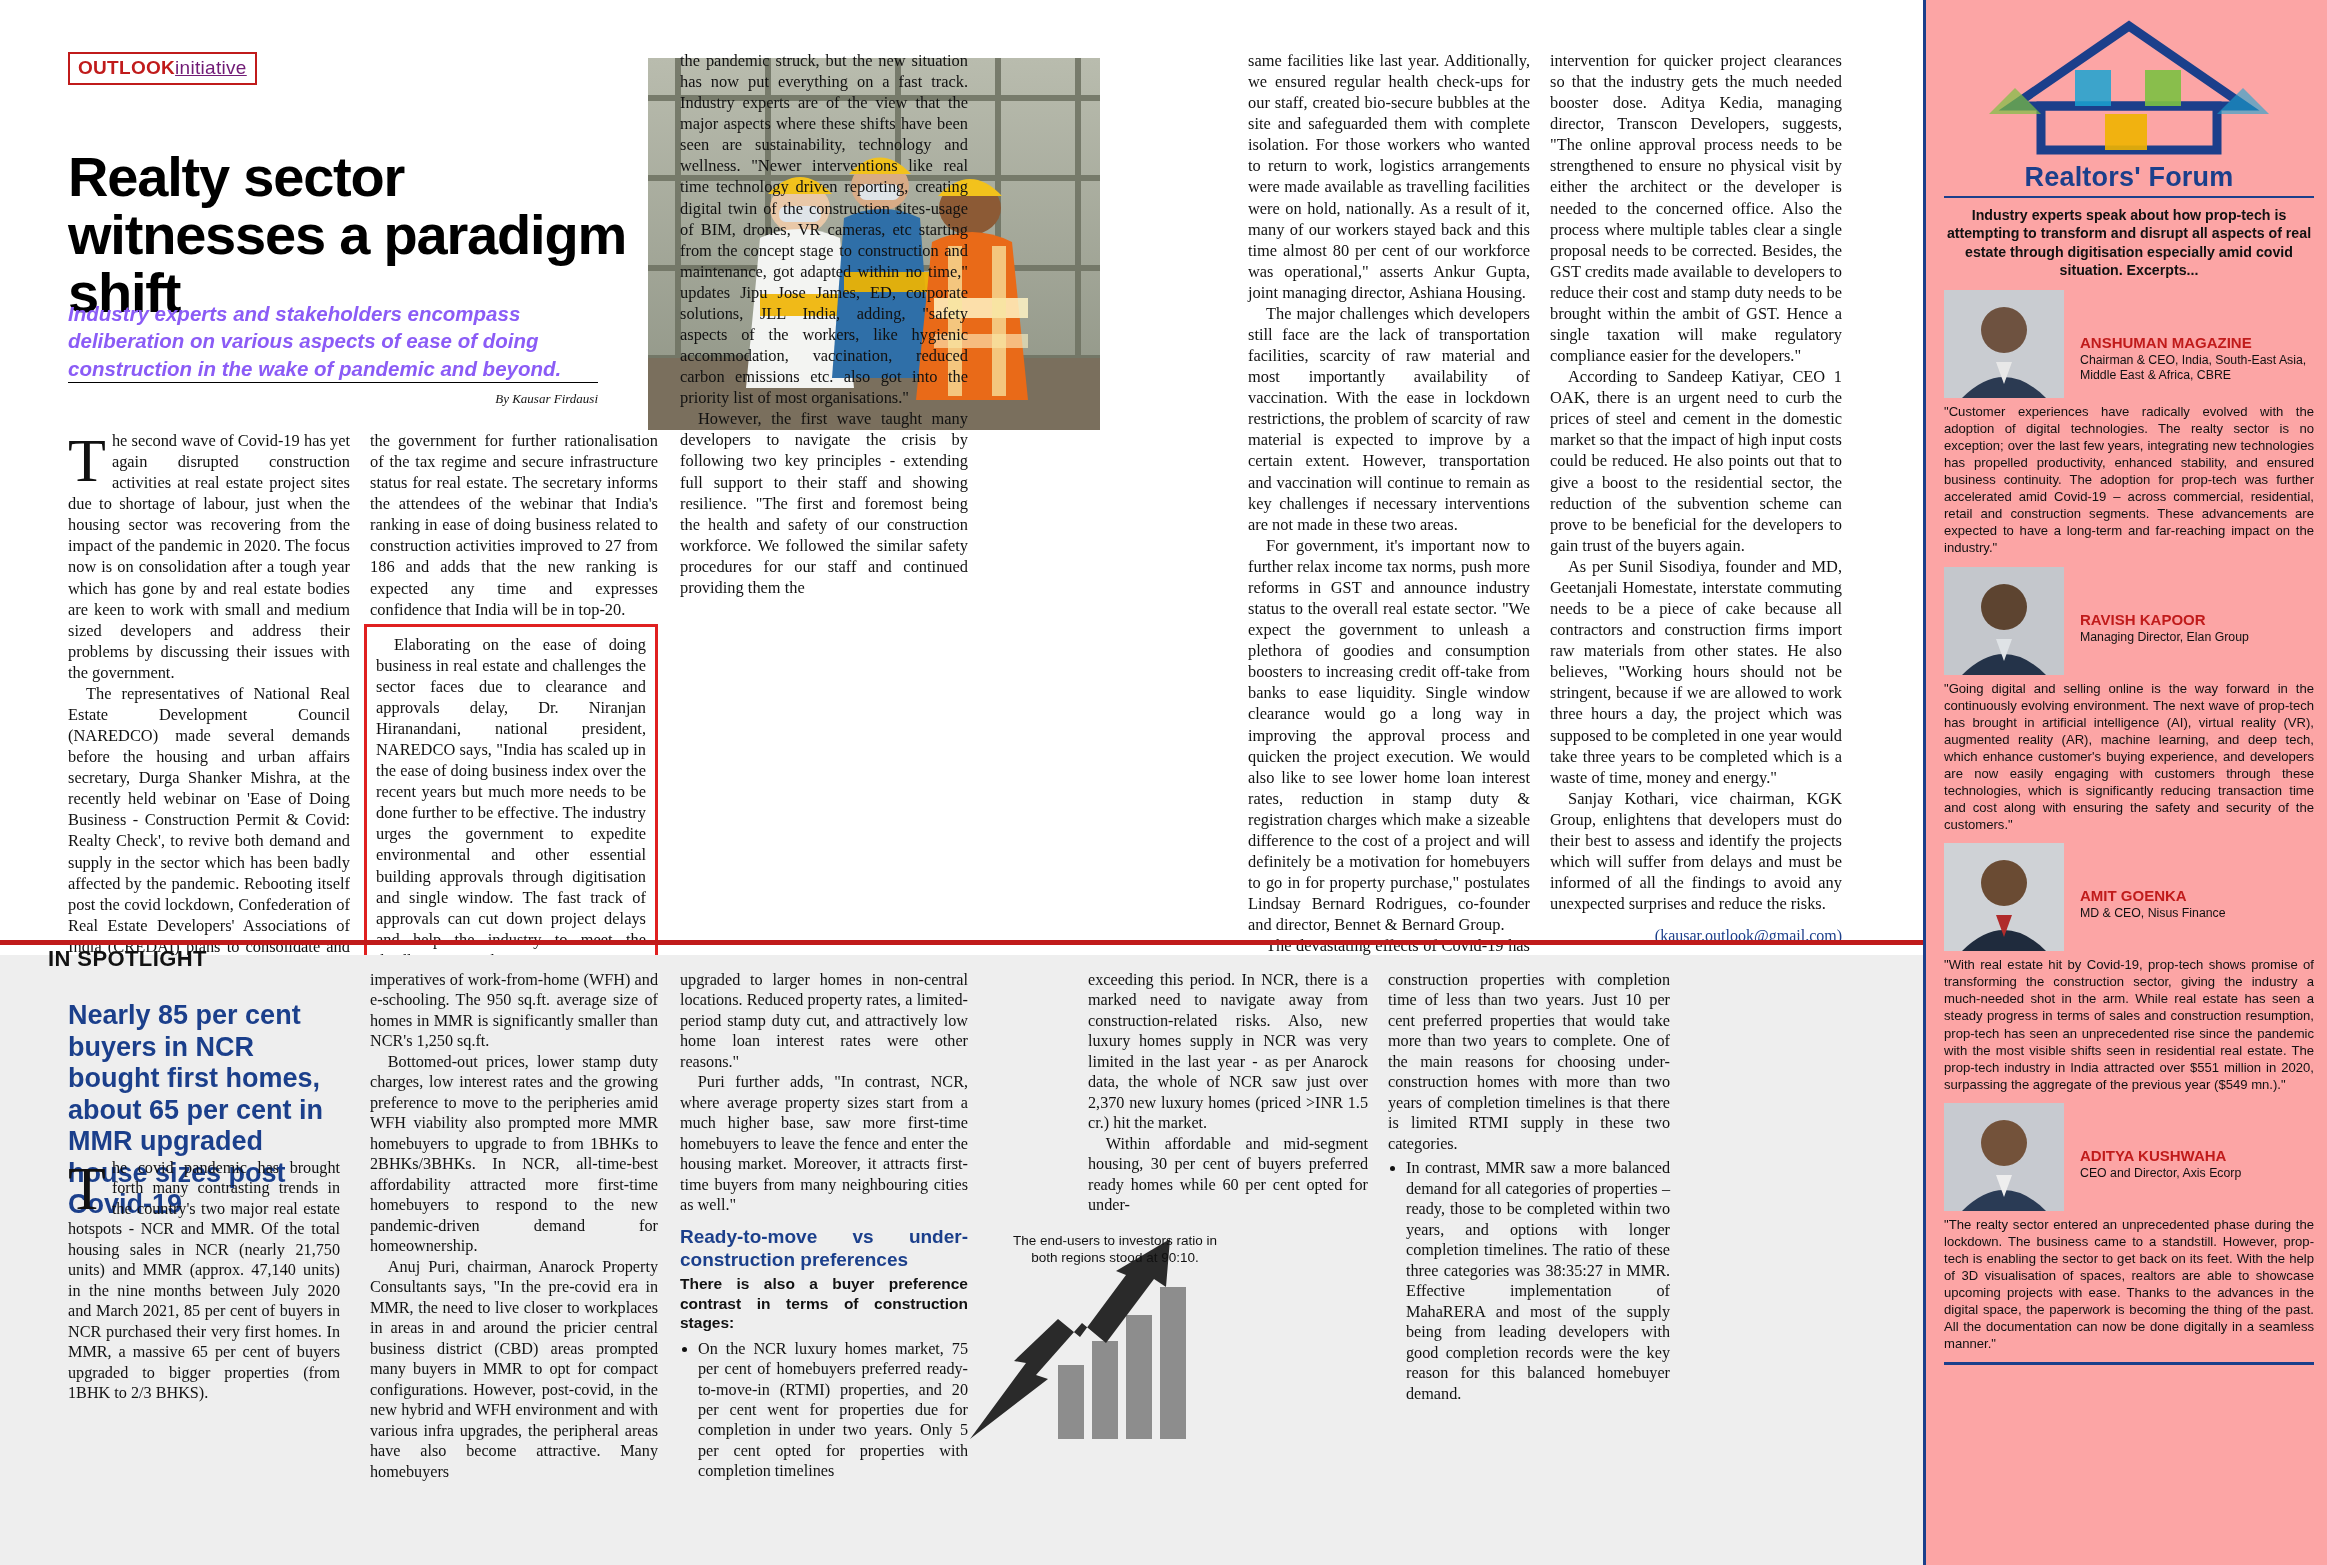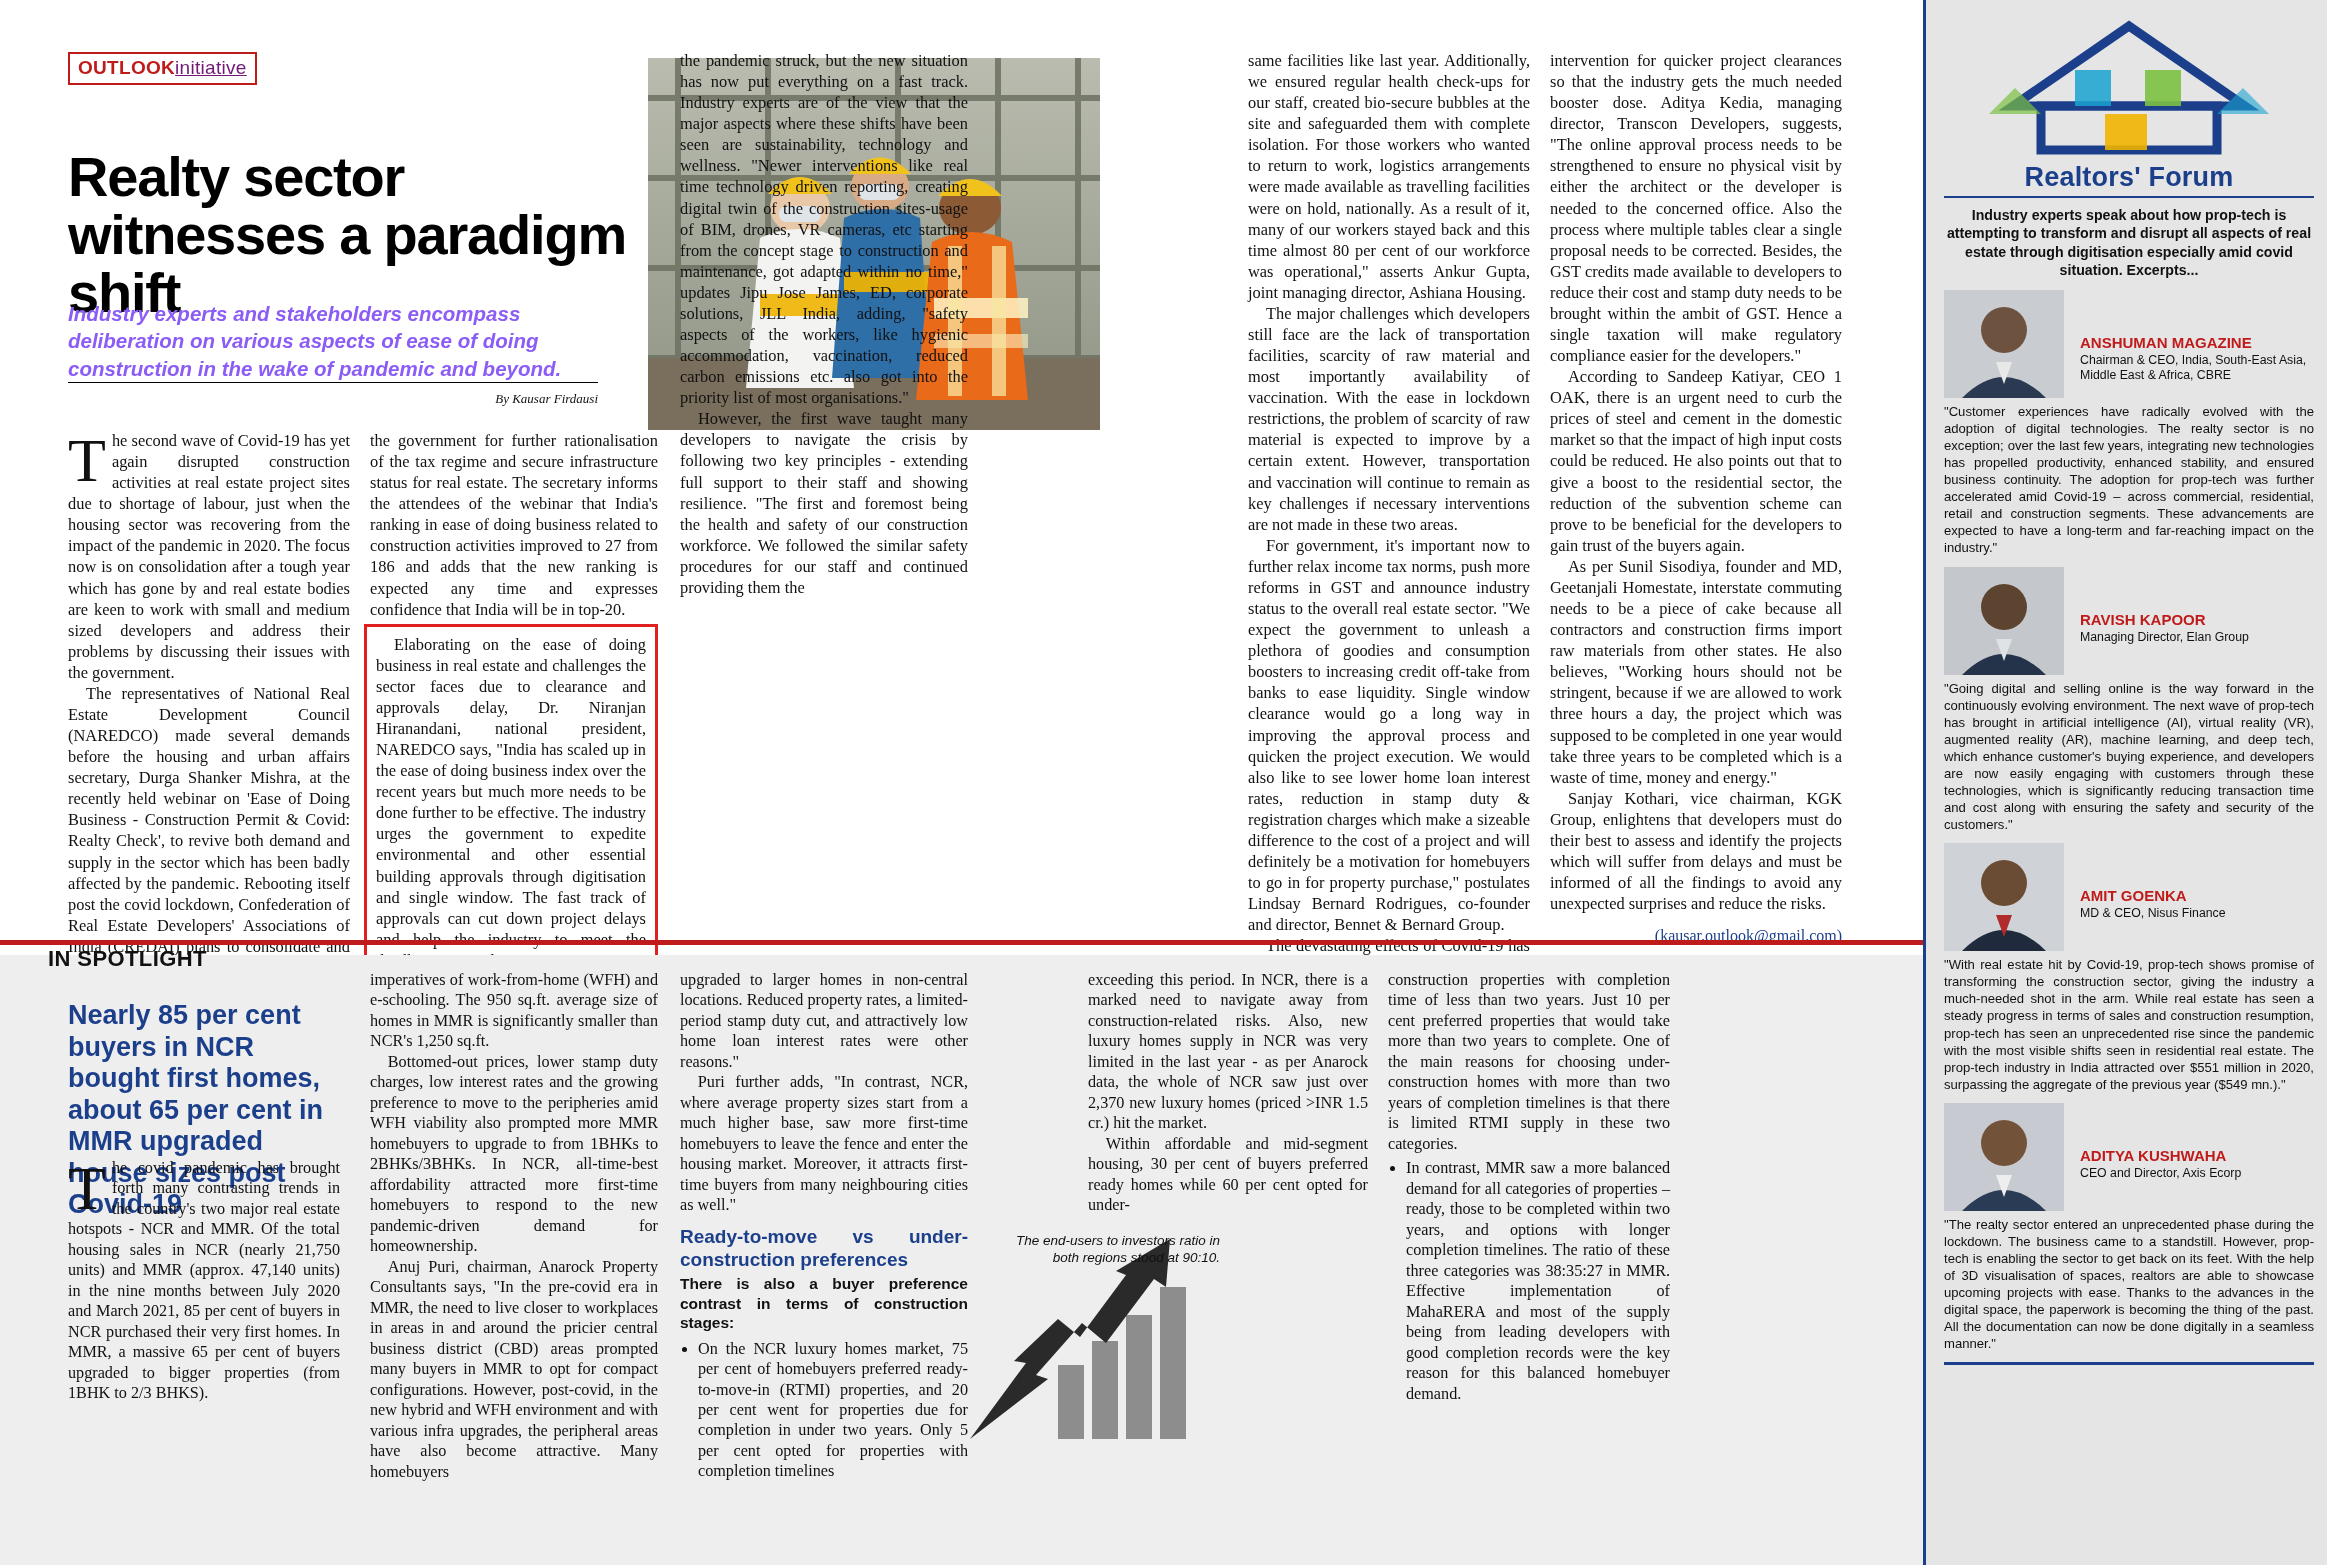--- a/index.html
+++ b/index.html
@@ -7,21 +7,21 @@
   body {
     width: 2327px; height: 1565px;
     background:#ffffff;
     font-family: "Liberation Serif", serif;
     color:#111;
     position: relative;
     overflow: hidden;
   }
   .page { position:absolute; inset:0; display:flex; }
   .left-pane { width: 1923px; height:1565px; position:relative; padding: 18px 0 0 0; }
-  .right-rail { width: 404px; height:1565px; background:#e5e5e5; border-left:3px solid #1b3f8b; position:relative; }
+  .right-rail { width: 404px; height:1565px; background:#fca5a5; border-left:3px solid #1b3f8b; position:relative; }
 
   
   .outlook-tag {
     position:absolute; left:68px; top:52px;
     border:2px solid #c01b1b; padding:3px 8px 4px 8px;
     font-family:"Liberation Sans", sans-serif; font-size:19px; letter-spacing:.3px;
     white-space:nowrap;
   }
   .outlook-tag .o { color:#c01b1b; font-weight:bold; }
   .outlook-tag .i { color:#701a75; font-weight:normal;text-decoration:underline; }
@@ -112,21 +112,21 @@
     color:#111; margin:0 0 6px 0;
   }
   ul.bul { margin:4px 0 0 0; padding:0 0 0 18px; }
   ul.bul li { margin:0 0 7px 0; text-align:justify; }
 
   .chart-box {
     position:absolute; left:930px; top:1215px; width:300px; height:240px;
   }
   .chart-caption {
     position:absolute; left:1010px; top:1232px; width:210px;
-    font-family:"Liberation Sans", sans-serif; font-size:13.5px; line-height:1.28; text-align:right;font-style:italic;
+    font-family:"Liberation Sans", sans-serif; font-size:13.5px; line-height:1.28; text-align:center;
   }
 
   
   .rail-inner { position:absolute; left:0; top:0; width:404px; padding:14px 16px 0 18px; }
   .house-art { width:368px; height:140px; display:block; margin:4px auto 0 auto; }
   .rf-title {
     text-align:center; font-family:"Liberation Sans", sans-serif; font-weight:bold;
     font-size:27px; color:#1b3f8b; margin:4px 0 2px 0; letter-spacing:.2px;
   }
   .rf-rule { height:2px; background:#1b3f8b; margin:3px 0 8px 0; }

